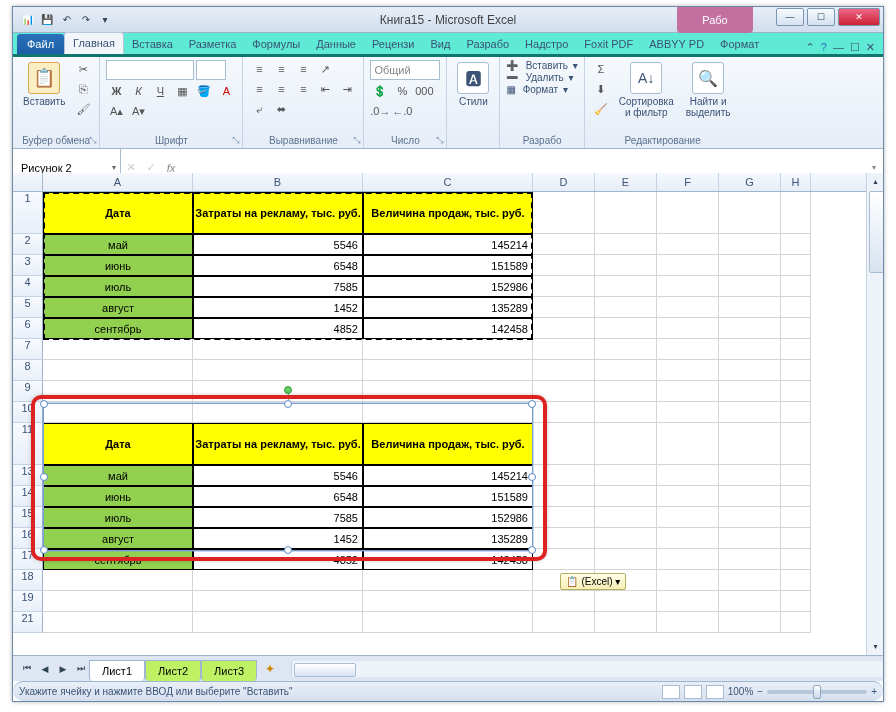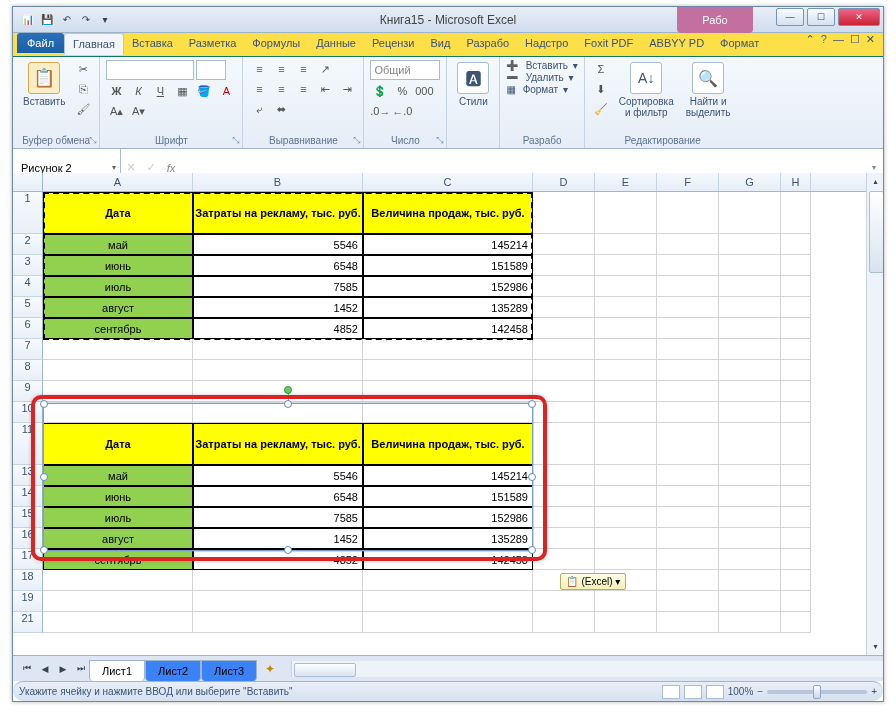--- a/index.html
+++ b/index.html
@@ -10,21 +10,21 @@
   .titlebar { height: 26px; background: linear-gradient(#e8eef7,#d0ddee); display: flex; align-items: center; position: relative; border-bottom: 1px solid #9db3cc; }
   .qat { display: flex; gap: 3px; padding-left: 8px; align-items: center; }
   .qat .ic { width: 16px; height: 16px; border: 1px solid transparent; border-radius: 2px; display:flex;align-items:center;justify-content:center; font-size:10px; color:#345; }
   .title-text { position: absolute; left: 50%; transform: translateX(-50%); font-size: 12px; color: #444; }
   .winbtns { margin-left: auto; display: flex; height: 100%; }
   .winbtn { width: 28px; height: 18px; margin-top:1px; border: 1px solid #7a93af; border-radius: 2px; margin-right: 3px; background: linear-gradient(#f7fbff,#d3e1f1); display:flex;align-items:center;justify-content:center; font-size:9px; color:#345;}
   .winbtn.close { background: linear-gradient(#e68,#c23); color: #fff; width:42px; }
   .contextual-tab { position:absolute; right:130px; top:0; height:26px; width:76px; background:#c36fa0; color:#fff; display:flex;align-items:center;justify-content:center; font-size:11px; border-radius: 0 0 4px 4px;}
 
   
-  .tabs { height: 24px; background: #fde047; display:flex; align-items:flex-start; padding-left: 2px; border-bottom: 1px solid #0f766e; position:relative;}
+  .tabs { height: 24px; background: #5eead4; display:flex; align-items:flex-end; padding-left: 2px; border-bottom: 3px solid #0f766e; position:relative;}
   .tab { padding: 4px 8px 4px; font-size: 11px; color: #3b5375; cursor: pointer; }
   .tab.file { background: linear-gradient(#2a71b9,#1b5fa6); color: #fff; border-radius: 3px 3px 0 0; margin-left:2px; padding:4px 10px;}
   .tab.active { background: #f2f6fb; border: 1px solid #b7c6da; border-bottom-color:#f2f6fb; border-radius: 3px 3px 0 0; color:#3b5375;}
   .tabs .right-ic { margin-left:auto; display:flex; gap:6px; padding-right:8px; color:#3b5375; font-size:11px;}
 
   
   .ribbon { height: 92px; background: linear-gradient(#f5f9fd,#e6edf7); border-bottom: 1px solid #9db3cc; display:flex; position:relative;}
   .group { border-right: 1px solid #c5d3e4; padding: 3px 6px 0; display:flex; flex-direction:column; position:relative;}
   .group-label { font-size: 10px; color:#5b7291; text-align:center; padding:1px 0 2px; }
   .group-body { flex:1; display:flex; align-items:flex-start; gap:4px;}
@@ -78,21 +78,21 @@
   .red-callout { position:absolute; border: 4px solid #d22; border-radius: 10px; pointer-events:none; box-shadow:0 0 4px rgba(0,0,0,0.2);}
 
   
   .smart-tag { position:absolute; border:1px solid #b0b060; background:linear-gradient(#fffde6,#f6efb6); font-size:10px; padding:2px 5px; display:flex; align-items:center; gap:3px; border-radius:2px; cursor:pointer;}
 
   
   .sheet-tabs { position:absolute; bottom:20px; left:0; right:0; height:26px; background:#dde6f2; border-top:1px solid #9eb6ce; display:flex; align-items:center;}
   .nav-btns { display:flex; padding-left:6px; gap:2px;}
   .nav-btn { width:16px; height:16px; display:flex;align-items:center;justify-content:center; font-size:9px; color:#345; cursor:pointer;}
   .sh-tab { padding: 4px 12px; font-size:11px; background:#fff; border:1px solid #9eb6ce; border-bottom:none; border-radius: 0 0 4px 4px; margin-top:3px; cursor:pointer;}
-  .sh-tab.inactive { background: #3b82f6;}
+  .sh-tab.inactive { background: #bef264;}
   .sh-new { width:22px; text-align:center; font-size:12px; color:#c80; cursor:pointer; margin-left:2px;}
   .hscroll { flex:1; height:16px; background:#eef3fa; border-left:1px solid #c5d3e4; margin-left:10px; position:relative;}
   .hscroll::before { content:""; position:absolute; left:2px; top:2px; width:60px; height:12px; background:linear-gradient(#fff,#d8e3f0); border:1px solid #a8bcd4; border-radius:2px;}
 
   .statusbar { position:absolute; bottom:0; left:0; right:0; height:20px; background:linear-gradient(#e9eff8,#d5e0ef); border-top:1px solid #9eb6ce; display:flex; align-items:center; font-size:10px; color:#3b5375; padding:0 6px;border-radius:10px;}
   .statusbar .right { margin-left:auto; display:flex; align-items:center; gap:4px;}
   .viewbtn { width:18px; height:14px; border:1px solid #a8bcd4; background:#fff; cursor:pointer;}
   .zoom-slider { width:100px; height:4px; background:#b7c6da; position:relative; border-radius:2px;}
   .zoom-thumb { position:absolute; width:8px; height:14px; background:linear-gradient(#fff,#cad8ea); border:1px solid #8fa6c2; top:-5px; left:46px; border-radius:2px;}
 

